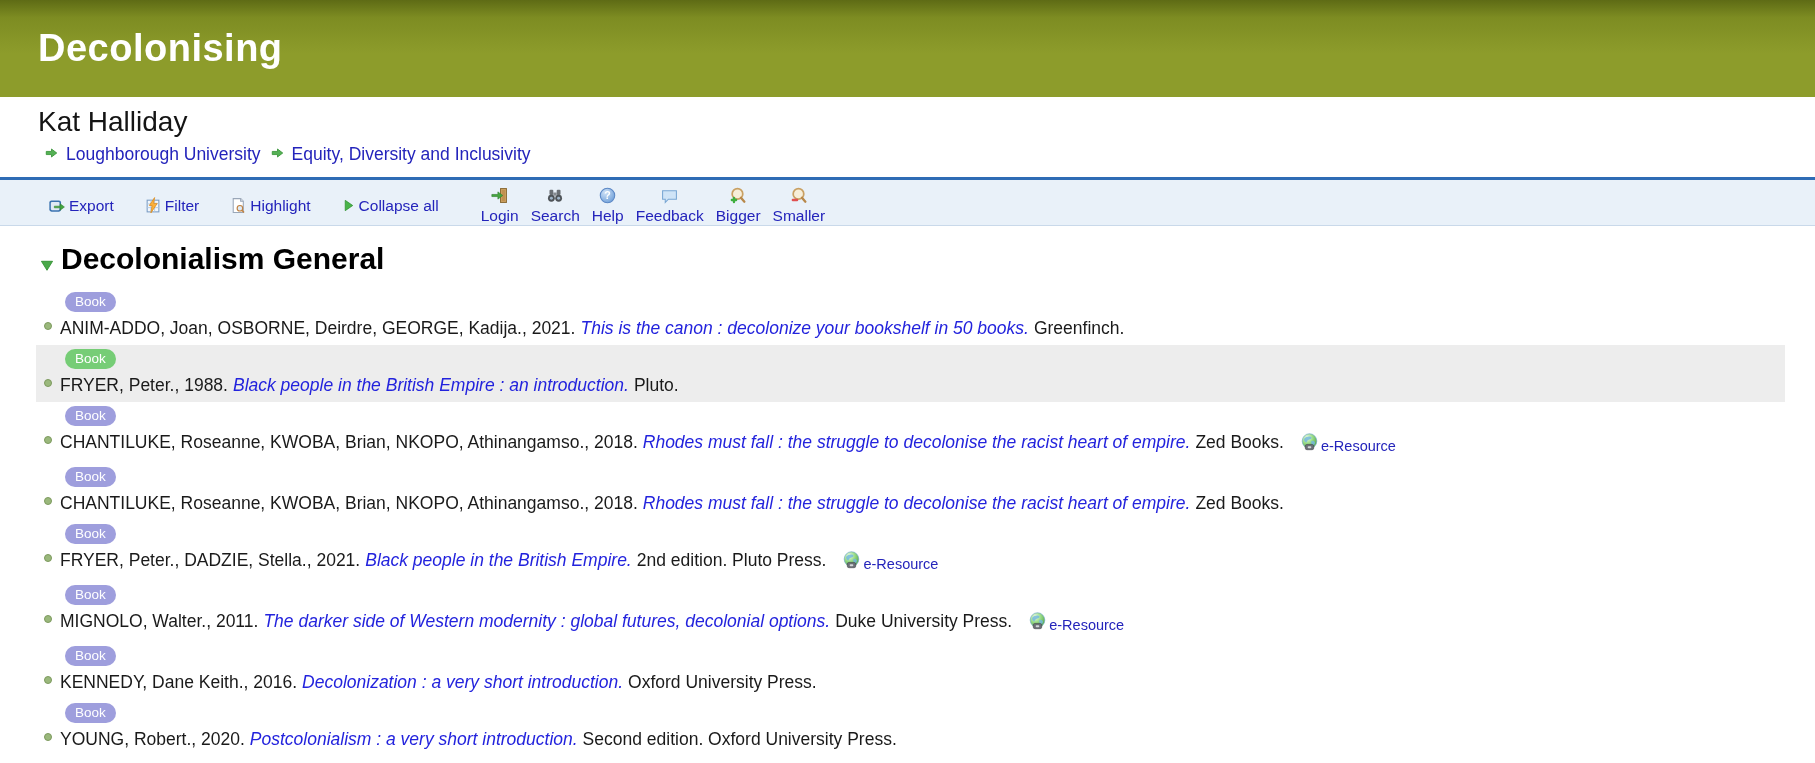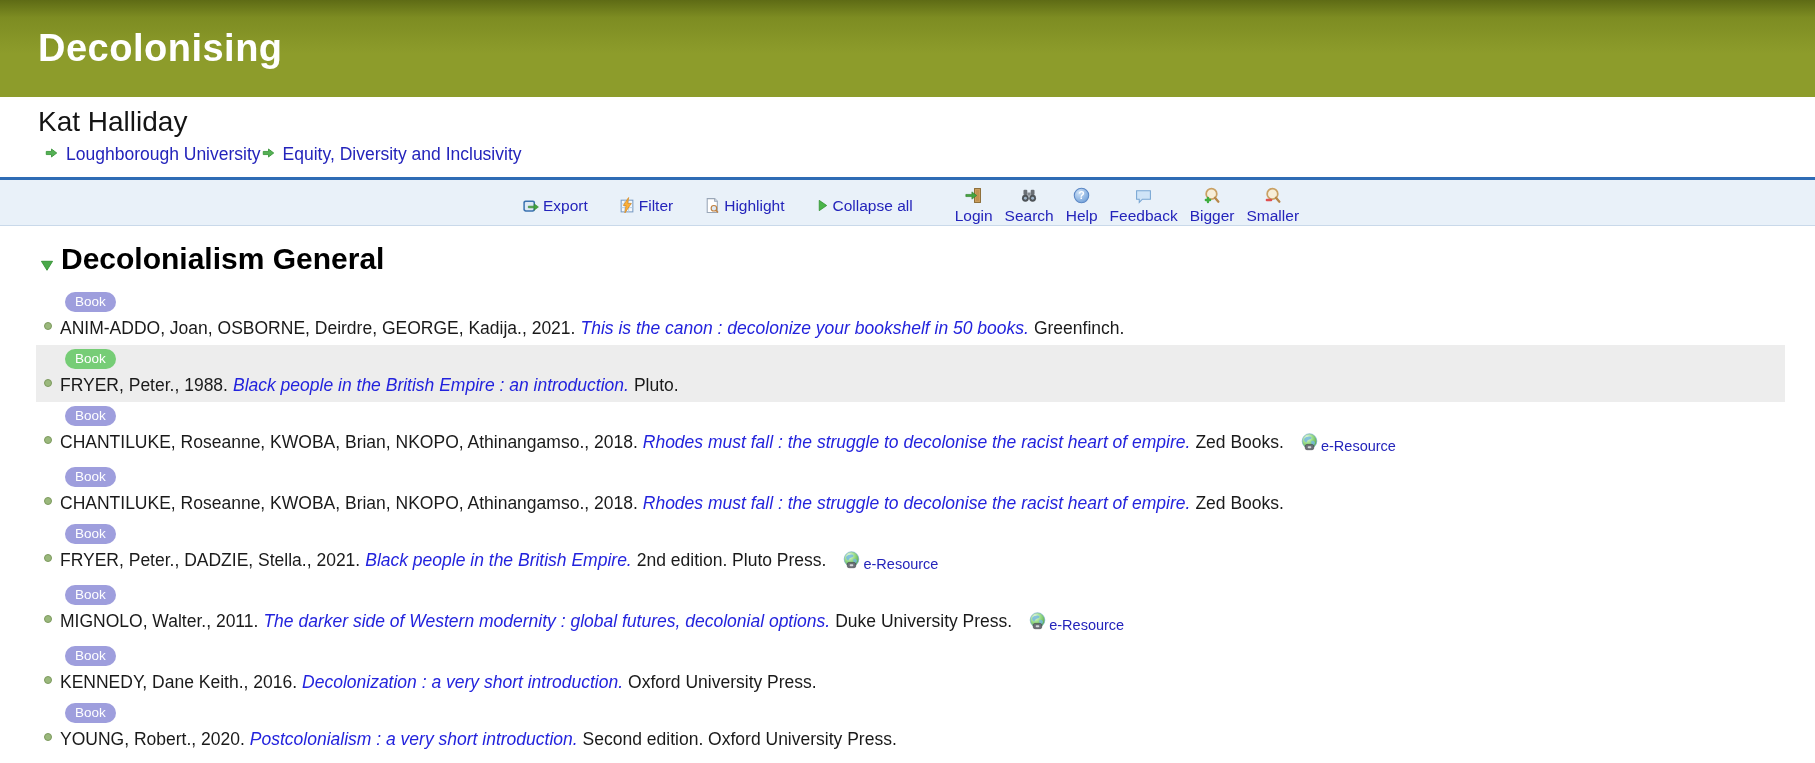--- a/index.html
+++ b/index.html
@@ -6,27 +6,27 @@
   html, body { width: 1815px; height: 763px; overflow: hidden; background: #ffffff;
     font-family: "Liberation Sans", sans-serif; }
 
   
   .app-header { height: 97px; background: linear-gradient(to bottom, #5e6b15 0%, #7d8c22 18%, #8d9c2b 55%, #8d9c2b 100%);
     display: flex; align-items: center; }
   .app-title { color: #ffffff; font-size: 38px; font-weight: bold; margin-left: 38px; letter-spacing: 0.5px; }
 
   
   .page-owner { font-size: 28px; font-weight: 400; color: #141414; margin: 9px 0 2px 38px; }
-  .breadcrumbs { display: flex; align-items: center; margin: 6px 16px 0 44px; font-size: 17.5px; }
+  .breadcrumbs { display: flex; align-items: center; gap: 9px; margin: 6px 16px 0 44px; font-size: 17.5px; }
   .crumb { display: inline-flex; align-items: center; gap: 7px; }
   .crumb a { color: #2424bb; text-decoration: none; }
 
   
   .toolbar { margin-top: 12px; height: 49px; background: #e9f1f9; border-top: 3px solid #2e6cb5;
-    border-bottom: 1px solid #c9d9ea; display: flex; align-items: center; justify-content: center;
+    border-bottom: 1px solid #c9d9ea; display: flex; align-items: center; justify-content: flex-start;
     padding: 6px 42px 0 48px; }
   .tool-group { display: flex; align-items: center; }
   .tool-group.left .tool { margin-right: 30px; }
   .tool-group.right .tool { margin-left: 12px; flex-direction: column; }
   .tool { display: inline-flex; align-items: center; gap: 3px; color: #2424bb; text-decoration: none;
     font-size: 15.5px; cursor: pointer; }
   .tool svg { display: block; }
 
   
   .section-heading { display: flex; align-items: flex-end; gap: 7px; margin: 16px 0 12px 40px; }

